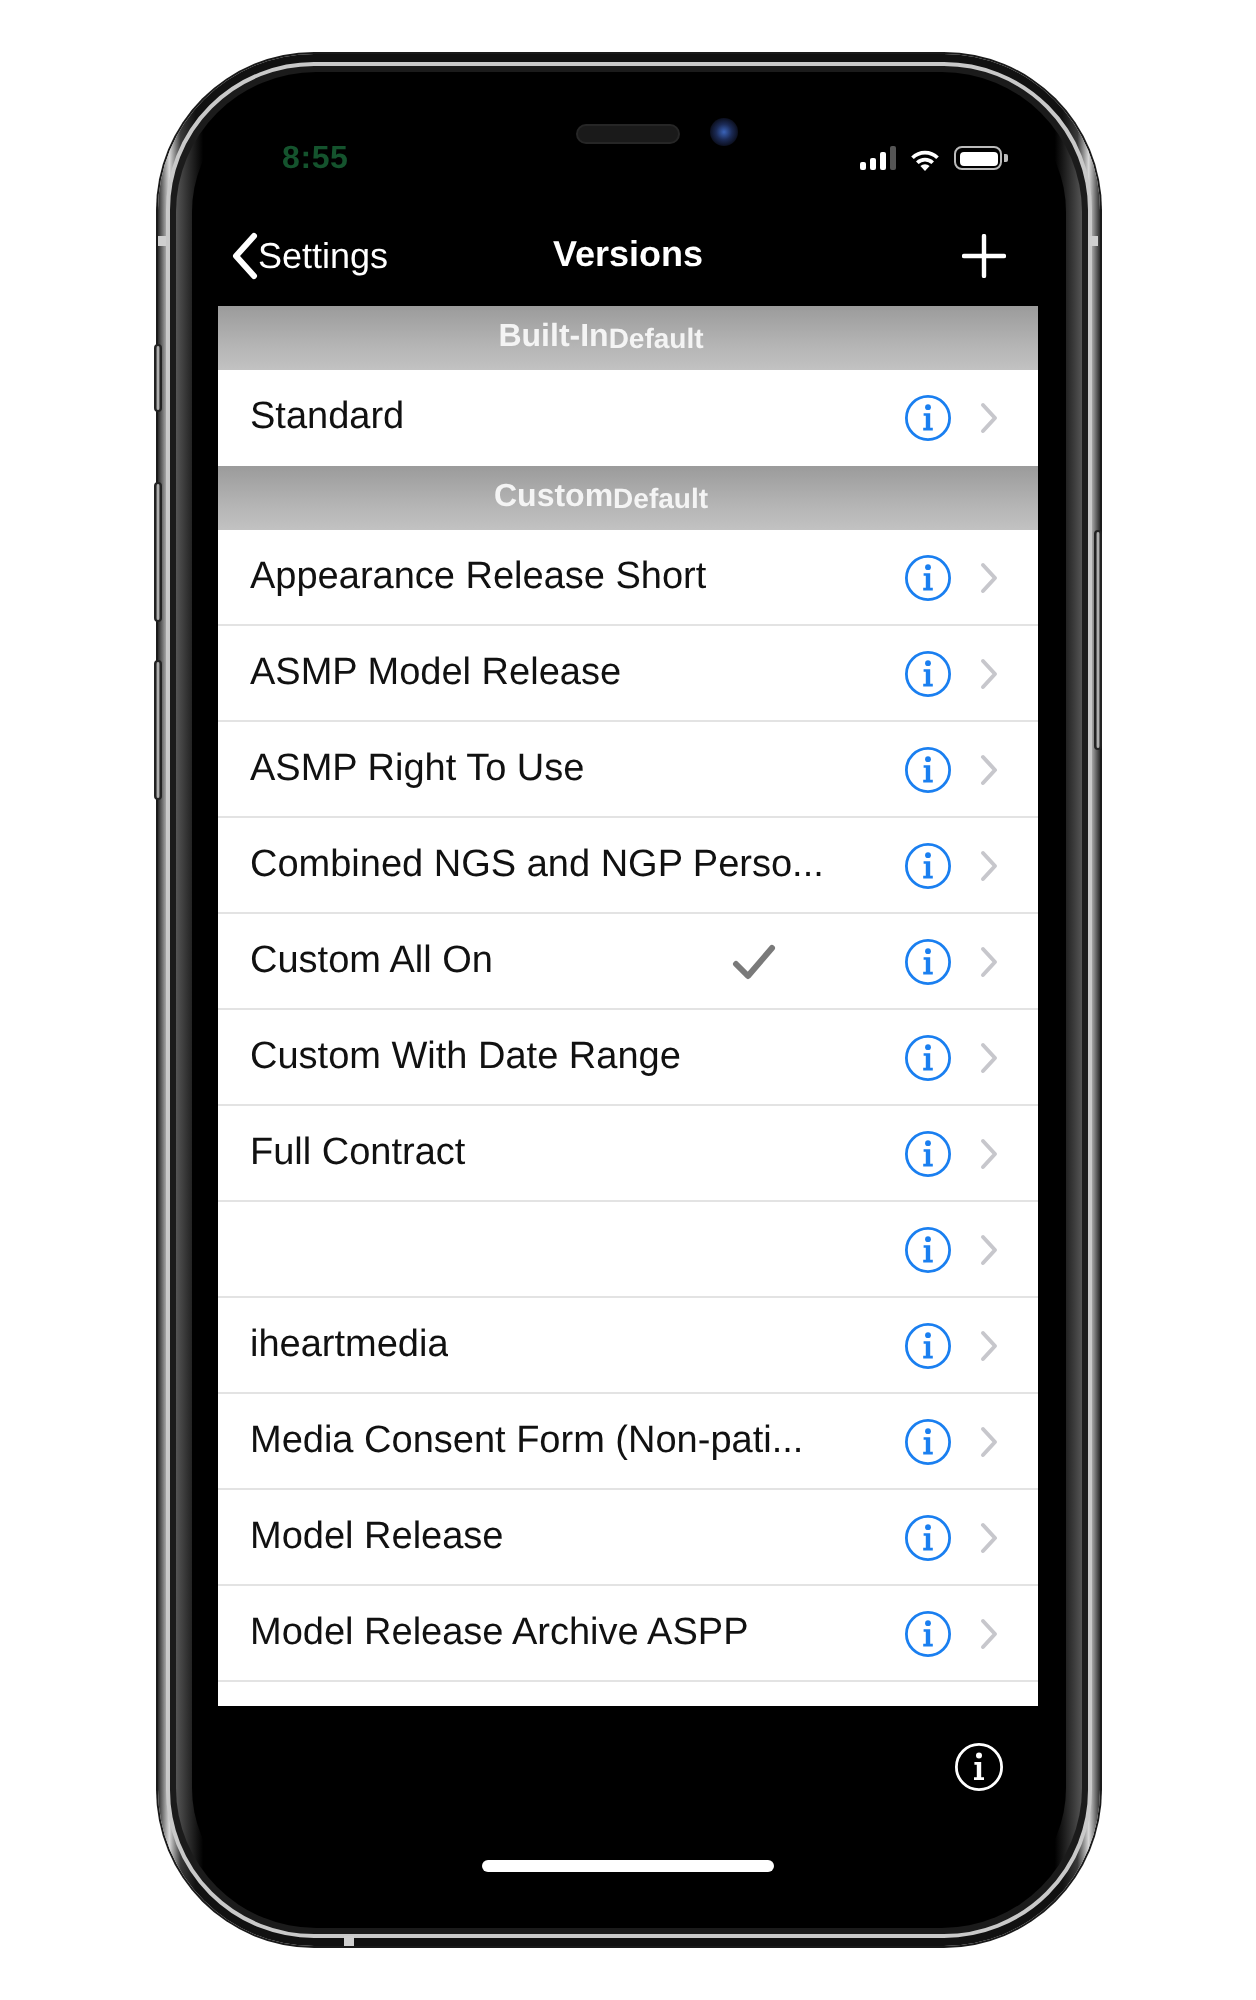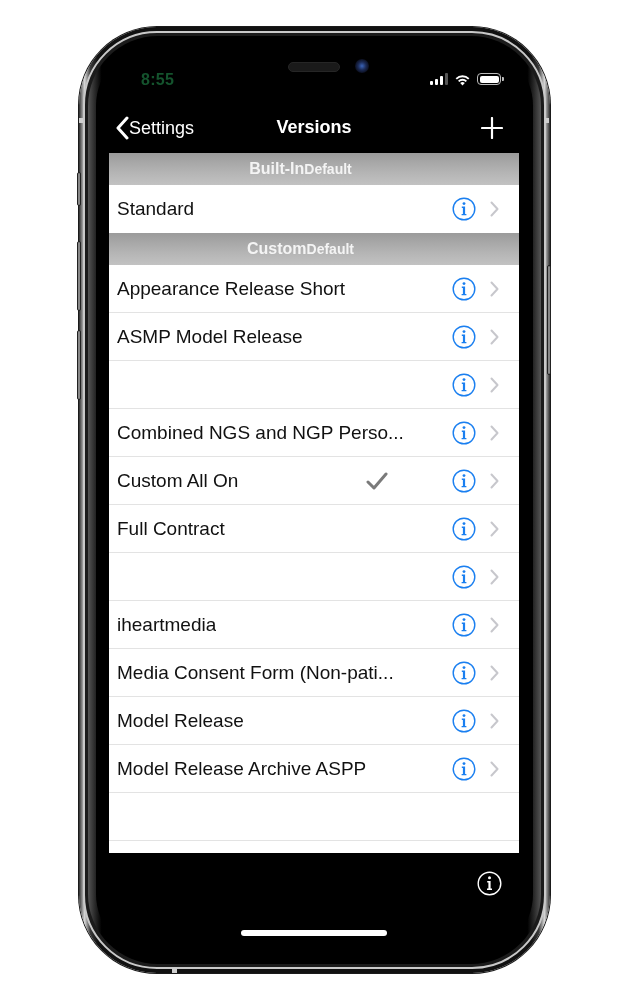--- a/index.html
+++ b/index.html
@@ -80,21 +80,21 @@
     .section-header {
       height: 32px; display: flex; align-items: center; justify-content: center;
       padding: 0 12px 0 11px;
       background: linear-gradient(180deg, #9b9b9b 0%, #b4b4b4 60%, #c2c2c2 100%);
       color: #f4f4f4; font-weight: 700;
     }
     .section-header .sh-title { font-size: 16px; }
     .section-header .sh-default { font-size: 14px; margin-right: 26px; }
     .row {
       position: relative; height: 48px; display: flex; align-items: center;
-      padding-left: 8px; background: #fff; border-bottom: 1px solid #e3e3e3; cursor: pointer;
+      padding-left: 16px; background: #fff; border-bottom: 1px solid #e3e3e3; cursor: pointer;
     }
     .row.last-in-section { border-bottom: none; }
     .row-label {
       font-size: 19px; color: #111; white-space: nowrap; overflow: hidden; text-overflow: ellipsis;
       max-width: 310px;
     }
     .row-check { position: absolute; left: 257px; top: 14px; width: 22px; height: 20px; }
     .row-info {
       position: absolute; left: 343px; top: 12px; width: 24px; height: 24px; cursor: pointer;
     }
@@ -200,20 +200,21 @@
           <circle cx="12" cy="12" r="10.8" stroke="#1a7ff0" stroke-width="1.4" fill="none"></circle>
           <circle cx="12" cy="6.6" r="1.45" fill="#1a7ff0"></circle>
           <path d="M9.8 9.6 H13.1 V16.9 H14.4 V18.2 H9.6 V16.9 H10.9 V10.9 H9.8 Z" fill="#1a7ff0"></path>
         </g>
       </svg>
       <svg class="row-chevron" viewBox="0 0 9 16">
         <path d="M1.5 1.5 L7.5 8 L1.5 14.5" stroke="#c7c7cc" stroke-width="2" fill="none" stroke-linecap="round" stroke-linejoin="round"></path>
       </svg>
     </div>
     <div class="row">
+      <span class="row-label">ASMP Right To Use</span>
       <svg class="row-info" viewBox="0 0 24 24">
         <g>
           <circle cx="12" cy="12" r="10.8" stroke="#1a7ff0" stroke-width="1.4" fill="none"></circle>
           <circle cx="12" cy="6.6" r="1.45" fill="#1a7ff0"></circle>
           <path d="M9.8 9.6 H13.1 V16.9 H14.4 V18.2 H9.6 V16.9 H10.9 V10.9 H9.8 Z" fill="#1a7ff0"></path>
         </g>
       </svg>
       <svg class="row-chevron" viewBox="0 0 9 16">
         <path d="M1.5 1.5 L7.5 8 L1.5 14.5" stroke="#c7c7cc" stroke-width="2" fill="none" stroke-linecap="round" stroke-linejoin="round"></path>
       </svg>
@@ -229,20 +230,33 @@
       </svg>
       <svg class="row-chevron" viewBox="0 0 9 16">
         <path d="M1.5 1.5 L7.5 8 L1.5 14.5" stroke="#c7c7cc" stroke-width="2" fill="none" stroke-linecap="round" stroke-linejoin="round"></path>
       </svg>
     </div>
     <div class="row">
       <span class="row-label">Custom All On</span>
       <svg class="row-check" viewBox="0 0 22 20">
         <path d="M2 11 L8 17 L20 3" stroke="#7a7a7a" stroke-width="3" fill="none" stroke-linecap="round" stroke-linejoin="round"></path>
       </svg>
+      <svg class="row-info" viewBox="0 0 24 24">
+        <g>
+          <circle cx="12" cy="12" r="10.8" stroke="#1a7ff0" stroke-width="1.4" fill="none"></circle>
+          <circle cx="12" cy="6.6" r="1.45" fill="#1a7ff0"></circle>
+          <path d="M9.8 9.6 H13.1 V16.9 H14.4 V18.2 H9.6 V16.9 H10.9 V10.9 H9.8 Z" fill="#1a7ff0"></path>
+        </g>
+      </svg>
+      <svg class="row-chevron" viewBox="0 0 9 16">
+        <path d="M1.5 1.5 L7.5 8 L1.5 14.5" stroke="#c7c7cc" stroke-width="2" fill="none" stroke-linecap="round" stroke-linejoin="round"></path>
+      </svg>
+    </div>
+    <div class="row">
+      <span class="row-label">Custom With Date Range</span>
       <svg class="row-info" viewBox="0 0 24 24">
         <g>
           <circle cx="12" cy="12" r="10.8" stroke="#1a7ff0" stroke-width="1.4" fill="none"></circle>
           <circle cx="12" cy="6.6" r="1.45" fill="#1a7ff0"></circle>
           <path d="M9.8 9.6 H13.1 V16.9 H14.4 V18.2 H9.6 V16.9 H10.9 V10.9 H9.8 Z" fill="#1a7ff0"></path>
         </g>
       </svg>
       <svg class="row-chevron" viewBox="0 0 9 16">
         <path d="M1.5 1.5 L7.5 8 L1.5 14.5" stroke="#c7c7cc" stroke-width="2" fill="none" stroke-linecap="round" stroke-linejoin="round"></path>
       </svg>

